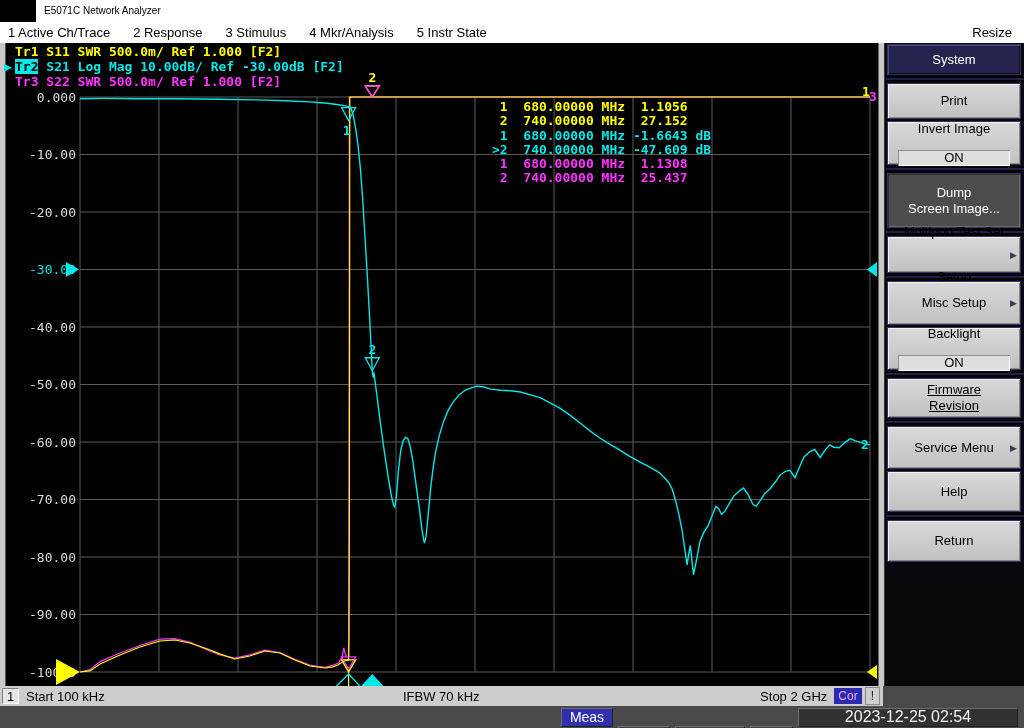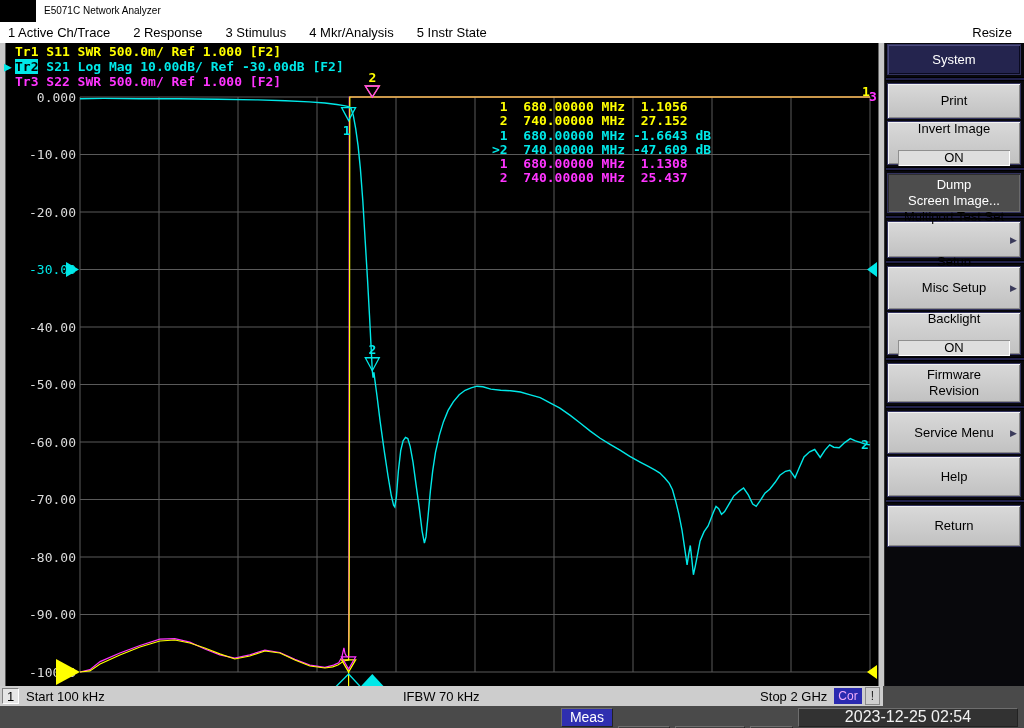--- a/index.html
+++ b/index.html
@@ -132,41 +132,41 @@
         </div>
         <div class="sk-sep"></div>
         <div class="skbtn" style="height: 36px;">
           <div class="line">Print</div>
         </div>
         <div class="skbtn" style="height: 44px;">
           <div class="line">Invert Image</div>
           <div class="sk-toggle">ON</div>
         </div>
         <div class="sk-sep"></div>
-        <div class="skbtn pressed" style="height: 40px;">
+        <div class="skbtn pressed" style="height: 55px;">
           <div class="line">Dump</div>
           <div class="line">Screen Image...</div>
         </div>
         <div class="sk-sep"></div>
         <div class="skbtn" style="height: 37px; gap: 29px;">
           <div class="line">Multiport Test Set</div>
           <div class="line">Setup</div>
           <span class="sk-arrow">▶</span>
         </div>
         <div class="sk-sep"></div>
         <div class="skbtn" style="height: 44px;">
           <div class="line">Misc Setup</div>
           <span class="sk-arrow">▶</span>
         </div>
         <div class="skbtn" style="height: 43px;">
           <div class="line">Backlight</div>
           <div class="sk-toggle">ON</div>
         </div>
         <div class="sk-sep"></div>
-        <div class="skbtn" style="height: 40px;">
+        <div class="skbtn" style="height: 40px; text-decoration: underline;">
           <div class="line">Firmware</div>
           <div class="line">Revision</div>
         </div>
         <div class="sk-sep"></div>
         <div class="skbtn" style="height: 43px;">
           <div class="line">Service Menu</div>
           <span class="sk-arrow">▶</span>
         </div>
         <div class="skbtn" style="height: 41px;">
           <div class="line">Help</div>

